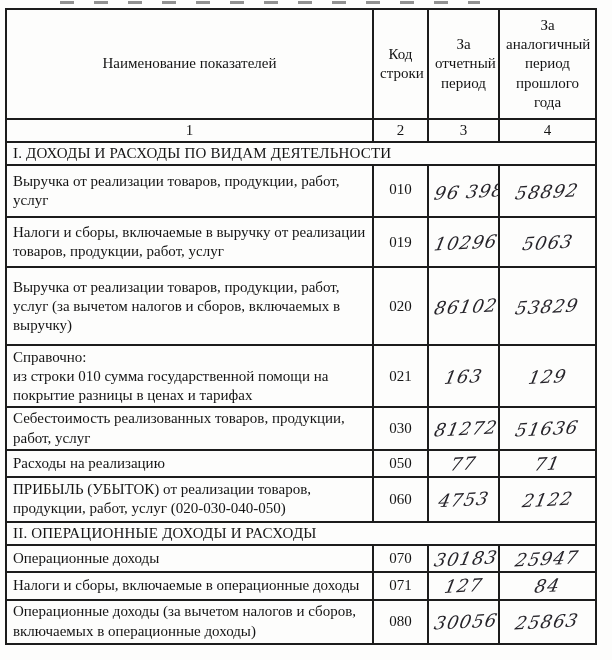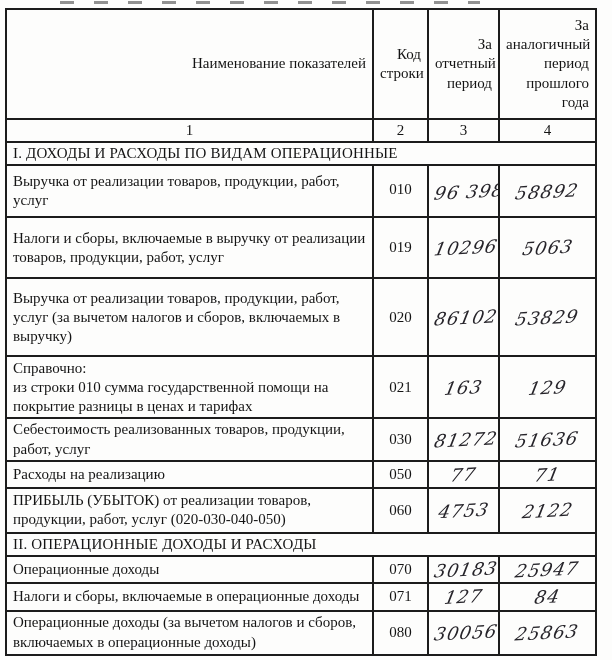--- a/index.html
+++ b/index.html
@@ -33,21 +33,21 @@
   }
   table.form td {
     border: 2px solid #1c1c1c;
     padding: 1px 6px;
     font-size: 15px;
     line-height: 1.28;
     vertical-align: middle;
     overflow: hidden;
   }
   td.hdr {
-    text-align: right;
+    text-align: center;
     vertical-align: middle;
     padding: 2px 4px;
   }
   td.colnum {
     text-align: center;
     font-size: 15px;
     padding: 0 2px;
   }
   td.section {
     font-size: 15.5px;
@@ -105,31 +105,31 @@
     </tr>
 
     <tr style="height:22px">
       <td class="colnum">1</td>
       <td class="colnum">2</td>
       <td class="colnum">3</td>
       <td class="colnum">4</td>
     </tr>
 
     <tr style="height:23px">
-      <td class="section" colspan="4">I. ДОХОДЫ И РАСХОДЫ ПО ВИДАМ ОПЕРАЦИОННЫЕ</td>
+      <td class="section" colspan="4">I. ДОХОДЫ И РАСХОДЫ ПО ВИДАМ ДЕЯТЕЛЬНОСТИ</td>
     </tr>
 
     <tr style="height:52px">
       <td class="label">Выручка от реализации товаров, продукции, работ, услуг</td>
       <td class="code vt">010</td>
       <td class="val"><span class="hw">96 398</span></td>
       <td class="val"><span class="hw">58892</span></td>
     </tr>
 
-    <tr style="height:61px">
+    <tr style="height:50px">
       <td class="label">Налоги и сборы, включаемые в выручку от реализации товаров, продукции, работ, услуг</td>
       <td class="code">019</td>
       <td class="val"><span class="hw">10296</span></td>
       <td class="val"><span class="hw">5063</span></td>
     </tr>
 
     <tr style="height:78px">
       <td class="label">Выручка от реализации товаров, продукции, работ, услуг (за вычетом налогов и сборов, включаемых в выручку)</td>
       <td class="code">020</td>
       <td class="val"><span class="hw">86102</span></td>

